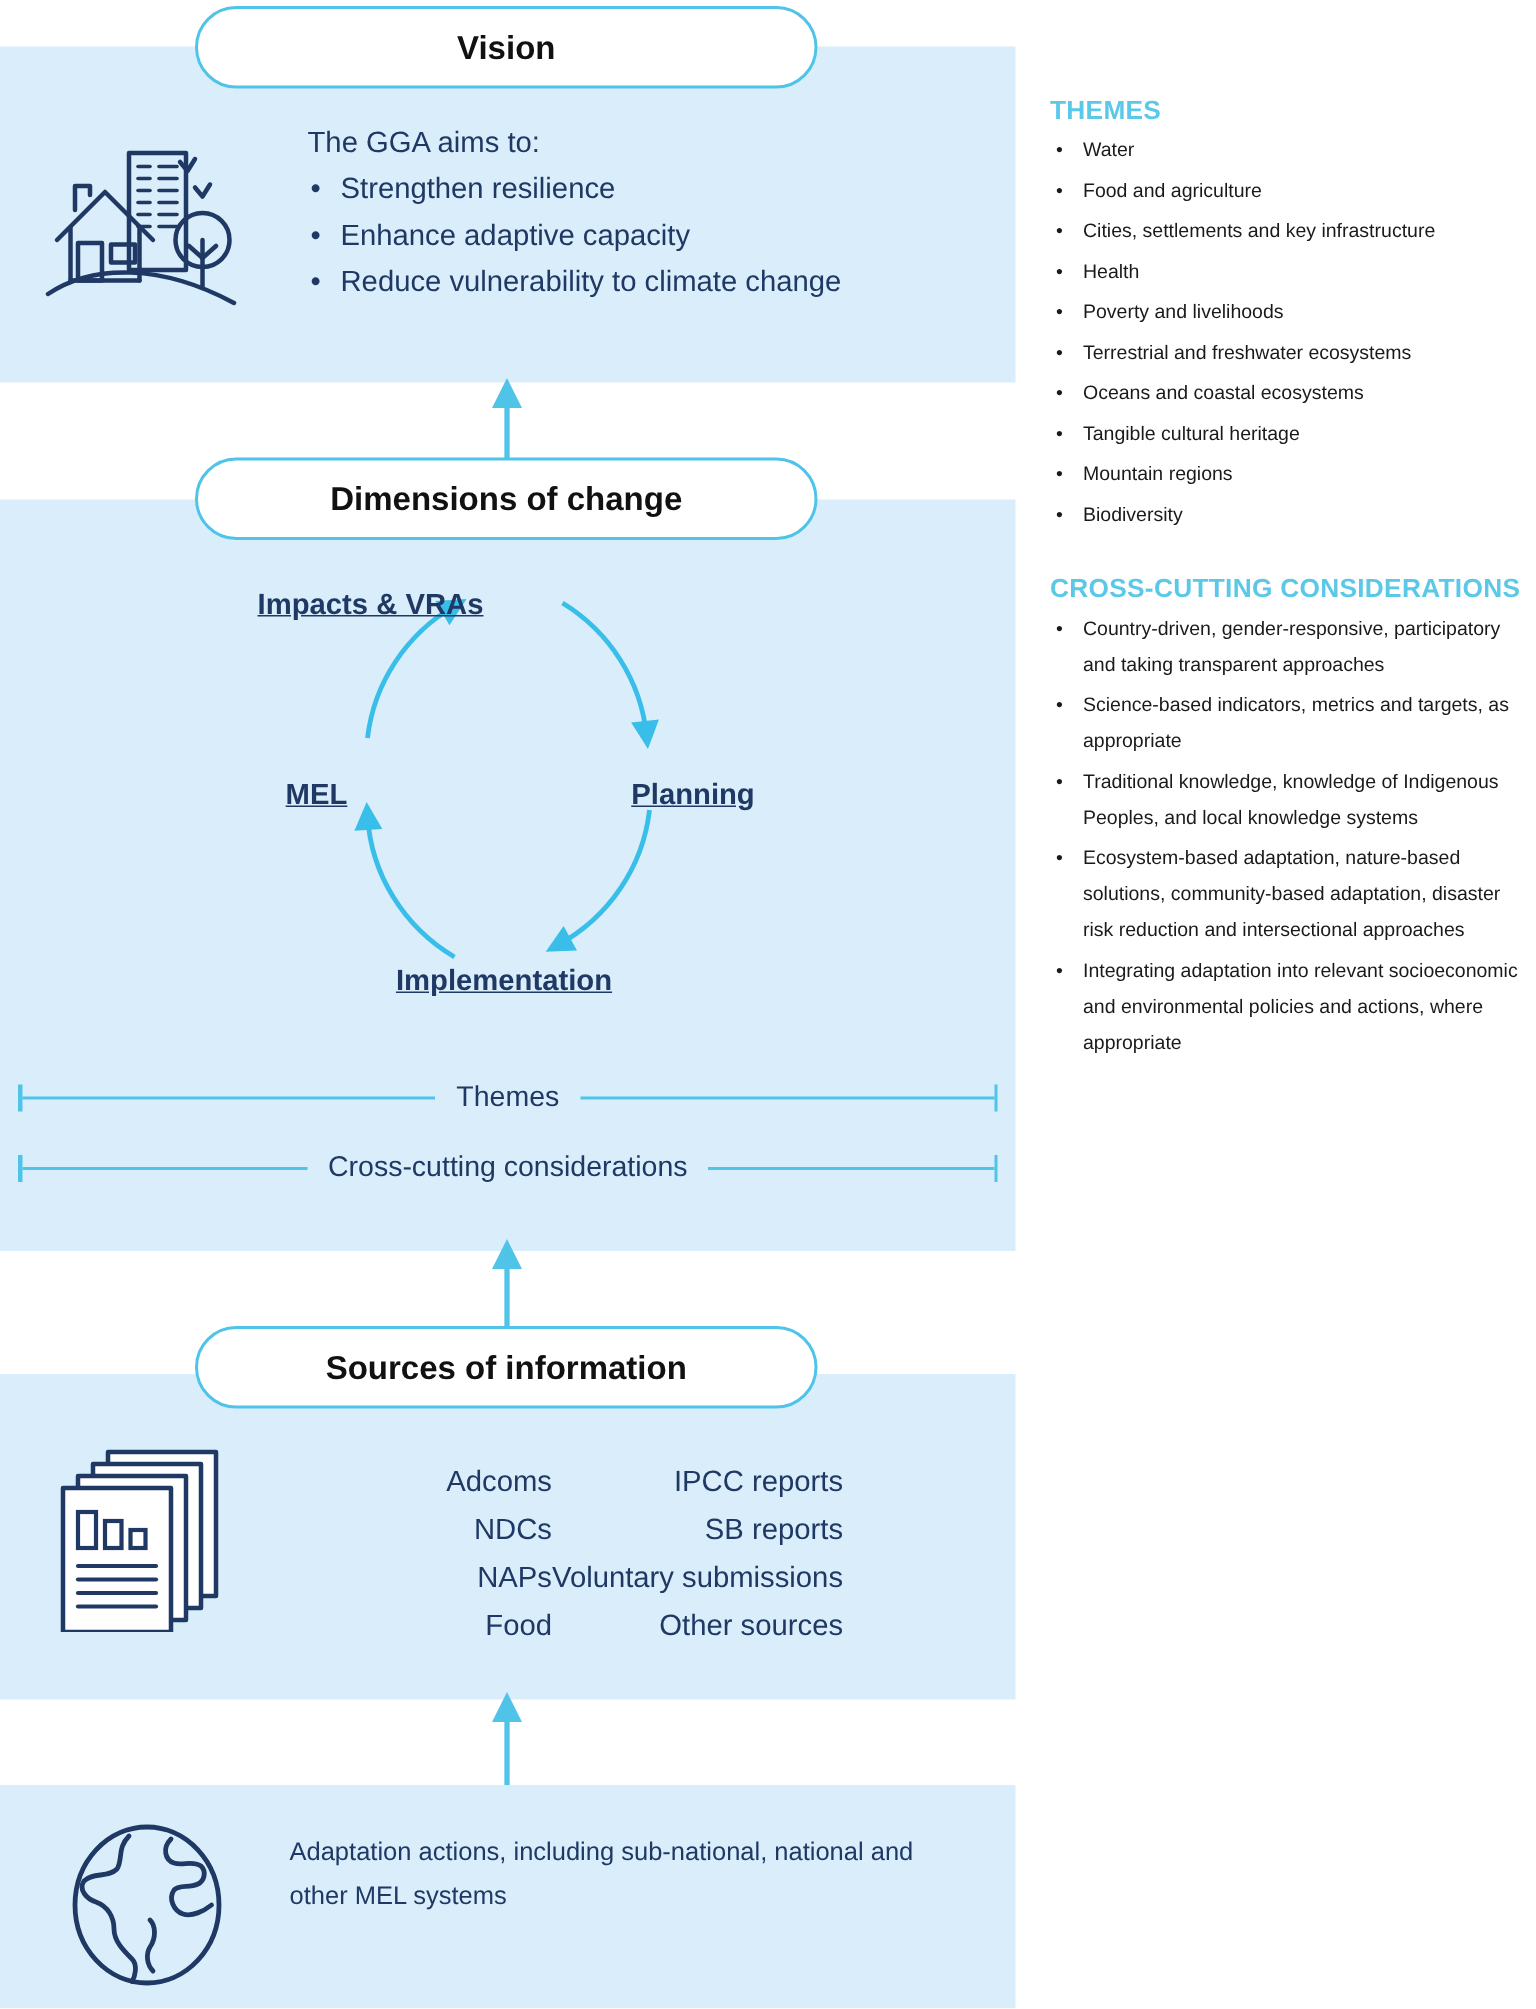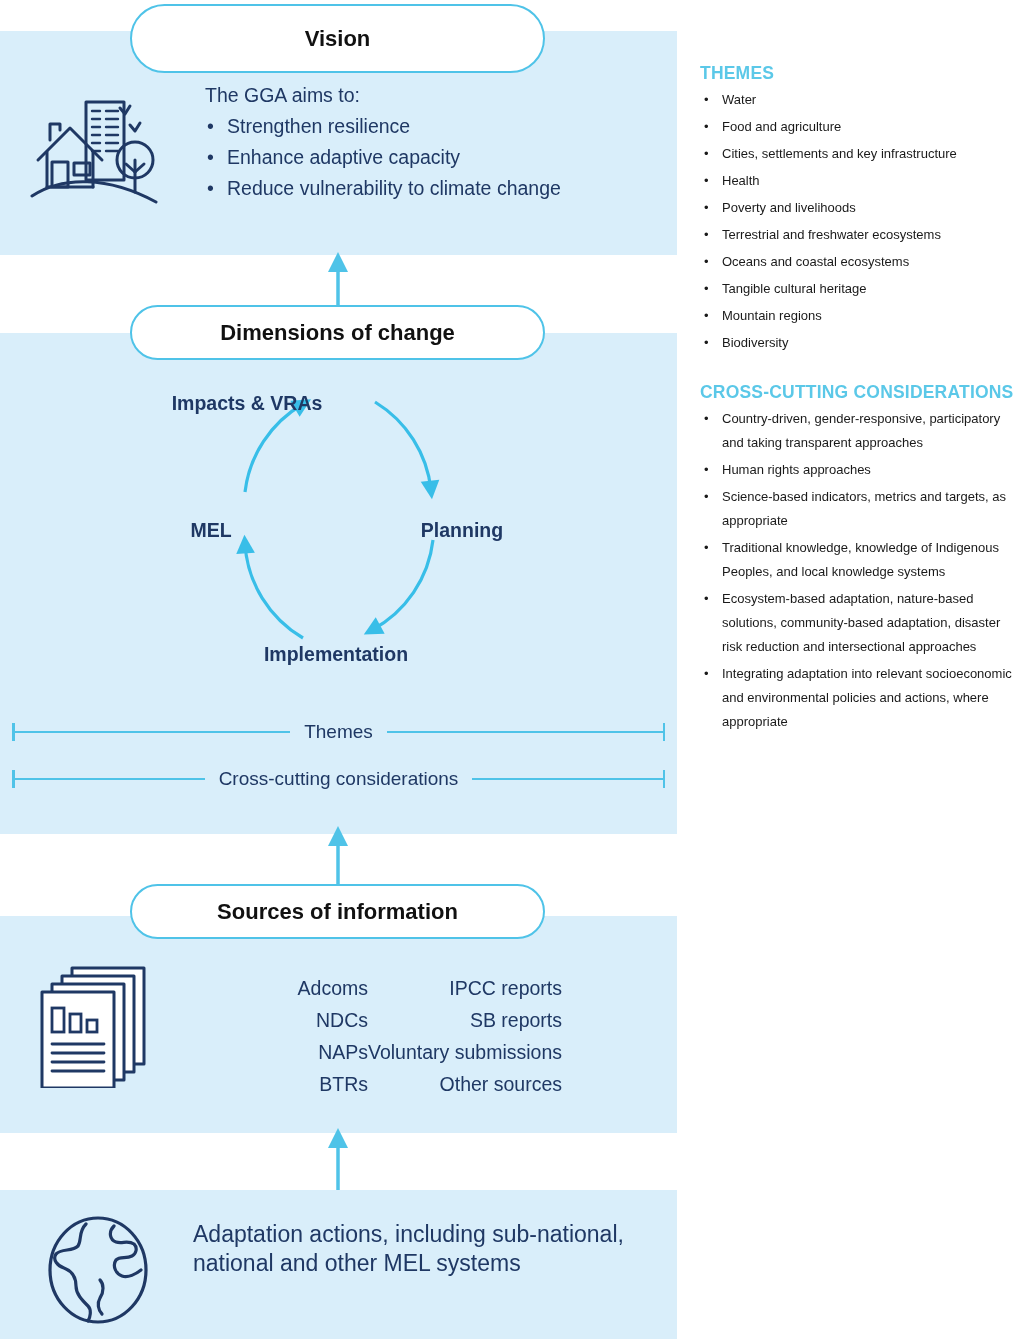--- a/index.html
+++ b/index.html
@@ -22,21 +22,21 @@
   .pill {
     position: absolute;
     background: #ffffff;
     border: 2.5px solid #4FC3E8;
     border-radius: 40px;
     display: flex; align-items: center; justify-content: center;
     color: #111111;
     font-weight: bold;
     z-index: 6;
   }
-  #pill-vision  { left: 130px; top: 4px;   width: 415px; height: 69px; font-size: 22px; }
+  #pill-vision  { left: 130px; top: 4px;   width: 415px; height: 55px; font-size: 22px; }
   #pill-dims    { left: 130px; top: 305px; width: 415px; height: 55px; font-size: 22px; }
   #pill-sources { left: 130px; top: 884px; width: 415px; height: 55px; font-size: 22px; }
 
   
   .connector { position: absolute; z-index: 4; }
 
   
   #vision-icon { position: absolute; left: 30px; top: 92px; width: 128px; height: 116px; z-index: 3; }
   #vision-text { position: absolute; left: 205px; top: 84px; width: 460px; color: #1f3864; z-index: 3; }
   #vision-lead { font-size: 19.5px; margin-bottom: 4px; color: #1f3864; }
@@ -46,21 +46,21 @@
     padding-left: 22px; position: relative;
   }
   #vision-list li::before {
     content: "•"; position: absolute; left: 2px; color: #1f3864;
   }
 
   
   #cycle { position: absolute; left: 145px; top: 380px; width: 390px; height: 300px; z-index: 3; }
   .cycle-label {
     position: absolute; color: #1f3864; font-weight: bold; font-size: 19.5px;
-    white-space: nowrap; z-index: 5;
+    white-space: nowrap; z-index: 5; text-decoration: underline;
   }
   #lbl-impacts  { left: 247px; top: 392px; transform: translateX(-50%); }
   #lbl-planning { left: 462px; top: 519px; transform: translateX(-50%); }
   #lbl-impl     { left: 336px; top: 643px; transform: translateX(-50%); }
   #lbl-mel      { left: 211px; top: 519px; transform: translateX(-50%); }
 
   
   .bracket-row {
     position: absolute; left: 12px; width: 653px; height: 30px;
     display: flex; align-items: center; z-index: 3;
@@ -77,21 +77,21 @@
   #sources-icon { position: absolute; left: 36px; top: 960px; width: 120px; height: 128px; z-index: 3; }
   #sources-cols { position: absolute; left: 198px; top: 972px; display: flex; gap: 0; z-index: 3; text-align: right; }
   .src-col { list-style: none; }
   #src-col-1 { width: 170px; }
   .src-col li { font-size: 19.5px; line-height: 32px; color: #1f3864; }
 
   
   #actions-icon { position: absolute; left: 42px; top: 1214px; width: 112px; height: 112px; z-index: 3; }
   #actions-text {
     position: absolute; left: 193px; top: 1220px; width: 440px;
-    font-size: 23px; line-height: 29px; color: #1f3864; z-index: 3;
+    font-size: 17px; line-height: 29px; color: #1f3864; z-index: 3;
   }
 
   
   #right-col { position: absolute; left: 700px; top: 62px; width: 318px; }
   .rc-heading {
     color: #5BC8E8; font-weight: bold; font-size: 17.5px;
     line-height: 22px; letter-spacing: 0.2px; margin-bottom: 4px;
   }
   .rc-list { list-style: none; }
   .rc-list li {
@@ -245,21 +245,21 @@
       <line x1="16" y1="102" x2="68" y2="102"></line>
       <line x1="16" y1="111" x2="68" y2="111"></line>
     </g>
   </svg>
 
   <div id="sources-cols">
     <ul class="src-col" id="src-col-1">
       <li>Adcoms</li>
       <li>NDCs</li>
       <li>NAPs</li>
-      <li>BTRs</li>
+      <li>Food</li>
     </ul>
     <ul class="src-col" id="src-col-2">
       <li>IPCC reports</li>
       <li>SB reports</li>
       <li>Voluntary submissions</li>
       <li>Other sources</li>
     </ul>
   </div>
 
   <svg id="actions-icon" viewBox="0 0 112 112">
@@ -290,21 +290,20 @@
         <li>Tangible cultural heritage</li>
         <li>Mountain regions</li>
         <li>Biodiversity</li>
       </ul>
     </div>
 
     <div id="cross-block">
       <div class="rc-heading">CROSS-CUTTING CONSIDERATIONS</div>
       <ul class="rc-list">
         <li>Country-driven, gender-responsive, participatory and taking transparent approaches</li>
-        <li>Human rights approaches</li>
         <li>Science-based indicators, metrics and targets, as appropriate</li>
         <li>Traditional knowledge, knowledge of Indigenous Peoples, and local knowledge systems</li>
         <li>Ecosystem-based adaptation, nature-based solutions, community-based adaptation, disaster risk reduction and intersectional approaches</li>
         <li>Integrating adaptation into relevant socioeconomic and environmental policies and actions, where appropriate</li>
       </ul>
     </div>
 
   </div>
 </div>
 

